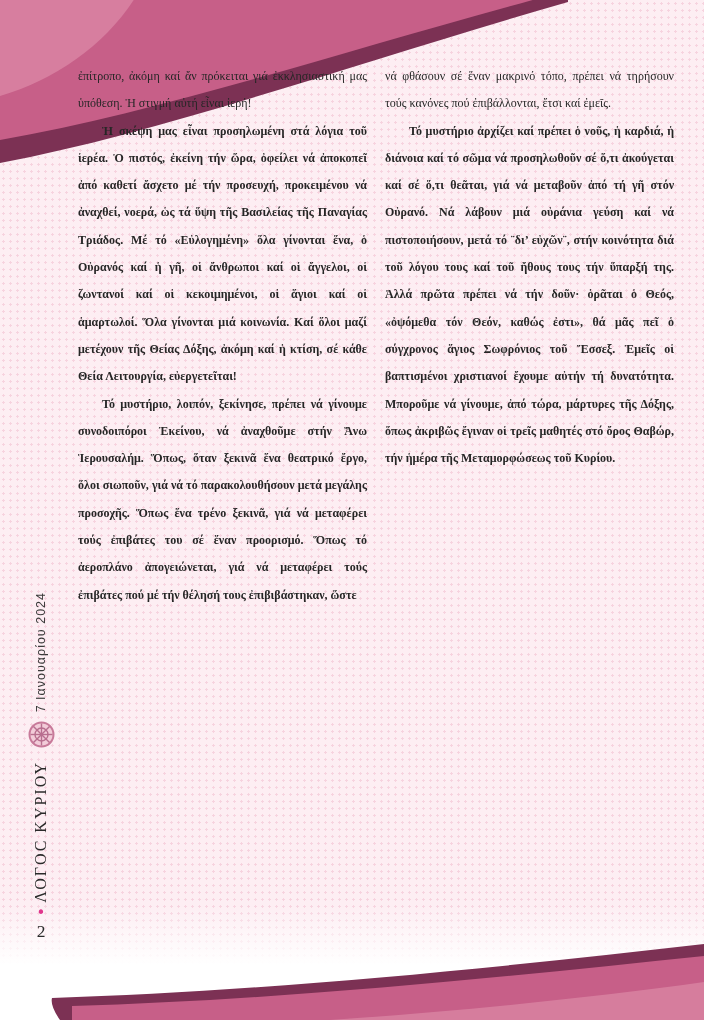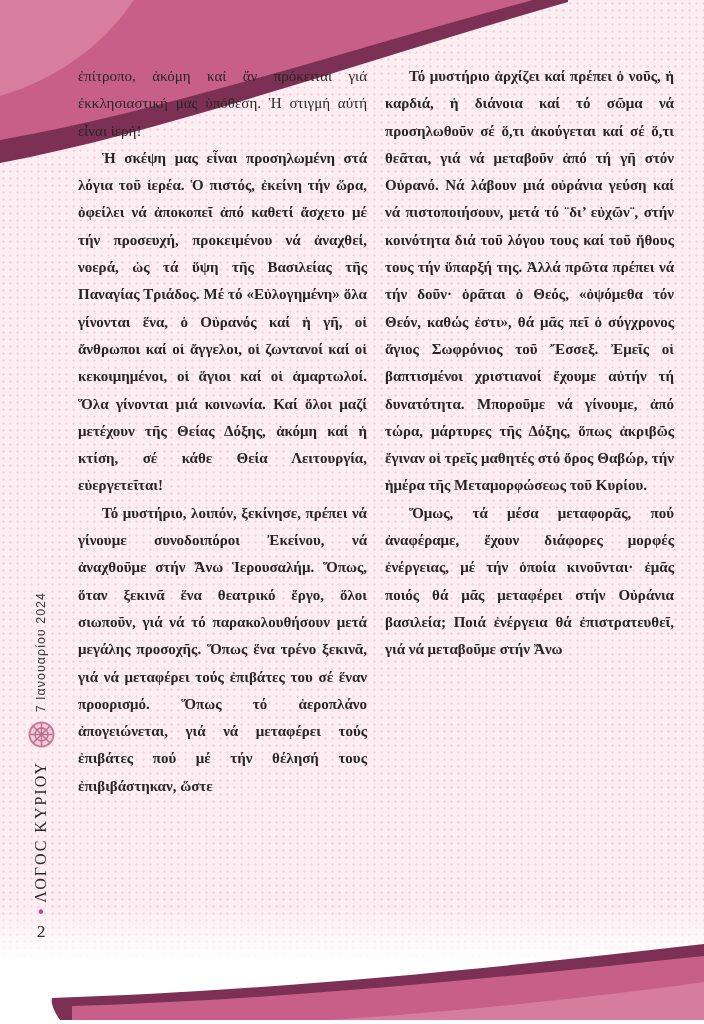--- a/index.html
+++ b/index.html
@@ -21,21 +21,21 @@
   }
   
   .deco{position:absolute;pointer-events:none;}
   .deco-top{left:0;top:0;}
   .deco-bottom{left:0;bottom:0;}
   
   .text-area{
     position:absolute;left:78px;top:63px;width:596px;
     display:flex;gap:18px;
     color:#262626;
-    font-size:15px;line-height:27.3px;text-align:justify;
+    font-size:12px;line-height:27.3px;text-align:justify;
   }
   .col{width:289px;}
   .col p{margin:0;}
   .col p.indent{text-indent:24px;font-weight:bold;}
   
   .sidebar{
     position:absolute;left:18px;bottom:82px;width:46px;
     display:flex;flex-direction:column;align-items:center;
   }
   .v-text{
@@ -99,16 +99,16 @@
   <span class="pagenum">2</span>
 </div>
 
 <div class="text-area">
   <div class="col">
     <p>ἐπίτροπο, ἀκόμη καί ἄν πρόκειται γιά ἐκκλησιαστική μας ὑπόθεση. Ἡ στιγμή αὐτή εἶναι ἱερή!</p>
     <p class="indent">Ἡ σκέψη μας εἶναι προσηλωμένη στά λόγια τοῦ ἱερέα. Ὁ πιστός, ἐκείνη τήν ὥρα, ὀφείλει νά ἀποκοπεῖ ἀπό καθετί ἄσχετο μέ τήν προσευχή, προκειμένου νά ἀναχθεί, νοερά, ὡς τά ὕψη τῆς Βασιλείας τῆς Παναγίας Τριάδος. Μέ τό «Εὐλογημένη» ὅλα γίνονται ἕνα, ὁ Οὐρανός καί ἡ γῆ, οἱ ἄνθρωποι καί οἱ ἄγγελοι, οἱ ζωντανοί καί οἱ κεκοιμημένοι, οἱ ἅγιοι καί οἱ ἁμαρτωλοί. Ὅλα γίνονται μιά κοινωνία. Καί ὅλοι μαζί μετέχουν τῆς Θείας Δόξης, ἀκόμη καί ἡ κτίση, σέ κάθε Θεία Λειτουργία, εὐεργετεῖται!</p>
     <p class="indent">Τό μυστήριο, λοιπόν, ξεκίνησε, πρέπει νά γίνουμε συνοδοιπόροι Ἐκείνου, νά ἀναχθοῦμε στήν Ἄνω Ἱερουσαλήμ. Ὅπως, ὅταν ξεκινᾶ ἕνα θεατρικό ἔργο, ὅλοι σιωποῦν, γιά νά τό παρακολουθήσουν μετά μεγάλης προσοχῆς. Ὅπως ἕνα τρένο ξεκινᾶ, γιά νά μεταφέρει τούς ἐπιβάτες του σέ ἕναν προορισμό. Ὅπως τό ἀεροπλάνο ἀπογειώνεται, γιά νά μεταφέρει τούς ἐπιβάτες πού μέ τήν θέλησή τους ἐπιβιβάστηκαν, ὥστε</p>
   </div>
   <div class="col">
+    <p>νά φθάσουν σέ ἕναν μακρινό τόπο, πρέπει νά τηρήσουν τούς κανόνες πού ἐπιβάλλονται, ἔτσι καί ἐμεῖς.</p>
     <p class="indent">Τό μυστήριο ἀρχίζει καί πρέπει ὁ νοῦς, ἡ καρδιά, ἡ διάνοια καί τό σῶμα νά προσηλωθοῦν σέ ὅ,τι ἀκούγεται καί σέ ὅ,τι θεᾶται, γιά νά μεταβοῦν ἀπό τή γῆ στόν Οὐρανό. Νά λάβουν μιά οὐράνια γεύση καί νά πιστοποιήσουν, μετά τό ¨δι’ εὐχῶν¨, στήν κοινότητα διά τοῦ λόγου τους καί τοῦ ἤθους τους τήν ὕπαρξή της. Ἀλλά πρῶτα πρέπει νά τήν δοῦν· ὁρᾶται ὁ Θεός, «ὀψόμεθα τόν Θεόν, καθώς ἐστι», θά μᾶς πεῖ ὁ σύγχρονος ἅγιος Σωφρόνιος τοῦ Ἔσσεξ. Ἐμεῖς οἱ βαπτισμένοι χριστιανοί ἔχουμε αὐτήν τή δυνατότητα. Μποροῦμε νά γίνουμε, ἀπό τώρα, μάρτυρες τῆς Δόξης, ὅπως ἀκριβῶς ἔγιναν οἱ τρεῖς μαθητές στό ὄρος Θαβώρ, τήν ἡμέρα τῆς Μεταμορφώσεως τοῦ Κυρίου.</p>
-    <p class="indent">Ὅμως, τά μέσα μεταφορᾶς, πού ἀναφέραμε, ἔχουν διάφορες μορφές ἐνέργειας, μέ τήν ὁποία κινοῦνται· ἐμᾶς ποιός θά μᾶς μεταφέρει στήν Οὐράνια βασιλεία; Ποιά ἐνέργεια θά ἐπιστρατευθεῖ, γιά νά μεταβοῦμε στήν Ἄνω</p>
   </div>
 </div>
 
 </body></html>

